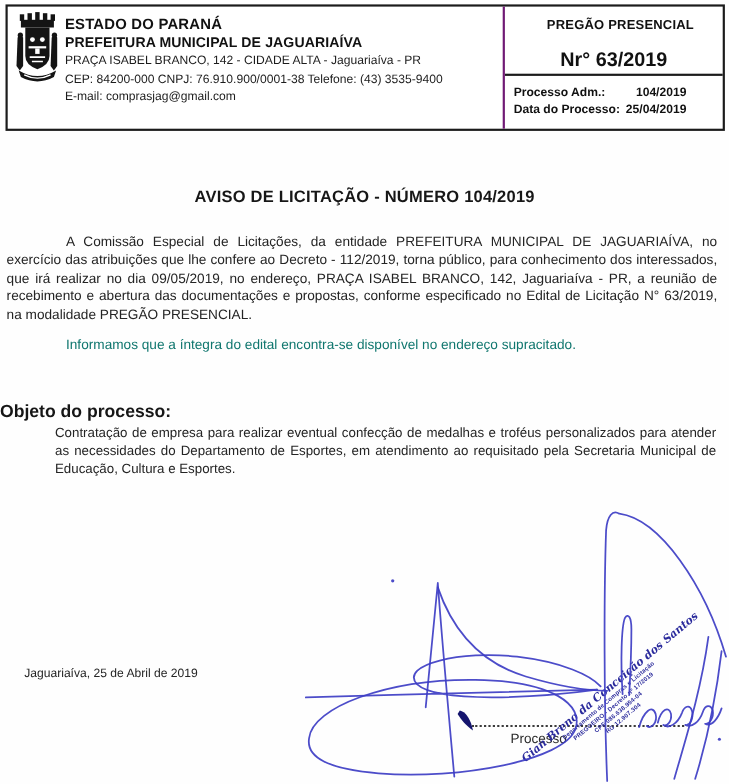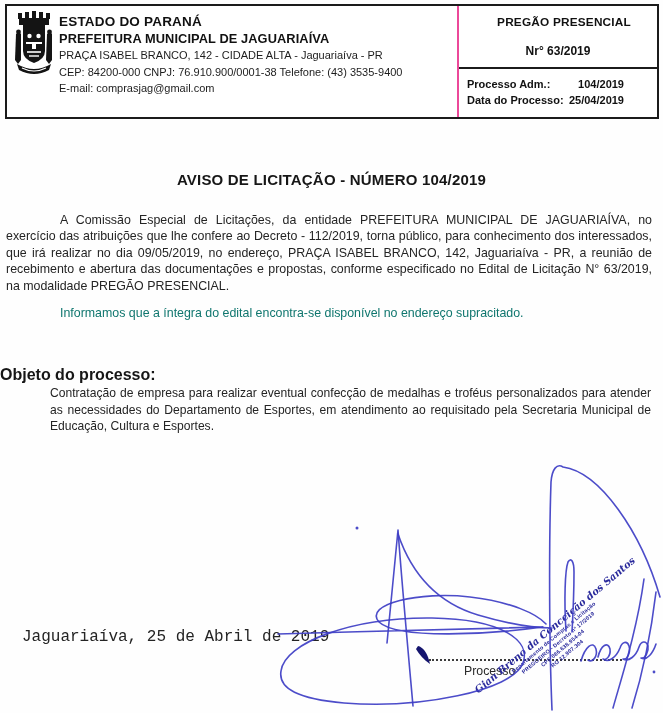--- a/index.html
+++ b/index.html
@@ -2,45 +2,45 @@
 <html><head>
 <meta charset="utf-8">
 <style>
   html,body{margin:0;padding:0;background:#e8e8e8;}
   .page{position:relative;width:663px;height:713px;background:#fefefe;
         font-family:"Liberation Sans",sans-serif;color:#222;overflow:hidden;margin:0 auto;}
 
   
   .header-box{position:absolute;left:5px;top:4px;width:650px;height:111px;
               border:2px solid #1b1b1b;display:flex;background:#fff;}
-  .header-left{width:452px;border-right:2px solid #ec4899;position:relative;
+  .header-left{width:452px;border-right:2px solid #701a75;position:relative;
                padding:8px 6px 0 52px;box-sizing:border-box;}
   .logo{position:absolute;left:6px;top:4px;width:42px;height:66px;}
   .org-state{font-size:13.5px;font-weight:bold;letter-spacing:.2px;line-height:16px;color:#111;}
   .org-name{font-size:12.8px;font-weight:bold;letter-spacing:.1px;line-height:17px;color:#111;}
   .org-line{font-size:11px;line-height:16.5px;color:#1c1c1c;}
   .header-right{flex:1;display:flex;flex-direction:column;box-sizing:border-box;}
   .hr-top{height:63px;border-bottom:2px solid #1b1b1b;text-align:center;
           font-weight:bold;color:#111;box-sizing:border-box;padding-top:9px;}
   .hr-modality{font-size:11.8px;letter-spacing:.2px;margin-left:12px;}
-  .hr-number{font-size:12px;margin-top:15px;}
+  .hr-number{font-size:18px;margin-top:15px;}
   .hr-bottom{padding:7px 33px 0 8px;font-size:11px;font-weight:bold;color:#111;}
   .hr-row{display:flex;justify-content:space-between;line-height:16px;}
 
   
   .doc-title{position:absolute;top:171px;left:0;width:100%;text-align:center;
              font-size:15px;font-weight:bold;letter-spacing:.2px;color:#161616;}
   .p1{position:absolute;top:212px;left:6px;width:646px;font-size:12.4px;line-height:16.4px;
       text-align:justify;text-indent:54px;color:#242424;}
   .p2{position:absolute;top:306px;left:6px;width:646px;font-size:12.4px;
       text-indent:54px;color:#0f766e;}
   .obj-heading{position:absolute;top:366px;left:0;font-size:16px;font-weight:bold;color:#161616;}
   .obj-text{position:absolute;top:385px;left:50px;width:601px;font-size:12.1px;line-height:16.6px;
             text-align:justify;color:#242424;}
-  .place-date{position:absolute;top:628px;left:22px;font-size:16px;color:#242424;font-family:Liberation Mono, monospace;}
+  .place-date{position:absolute;top:606px;left:22px;font-size:11px;color:#242424;}
 
   
   .sig-dotline{position:absolute;left:429px;top:659px;width:193px;height:0;
                border-top:2px dotted #3c3c3c;}
   .sig-role{position:absolute;left:464px;top:664px;font-size:12.3px;color:#2b2b2b;}
   .stamp{position:absolute;left:463px;top:622px;width:188px;transform:rotate(-40deg);
          text-align:center;color:#2a2a9c;pointer-events:none;}
   .stamp-name{font-family:"DejaVu Serif",serif;font-style:italic;font-weight:bold;
               font-size:10px;white-space:nowrap;line-height:11px;}
   .stamp-small{font-size:5.5px;font-weight:bold;line-height:6.9px;letter-spacing:.2px;white-space:nowrap;}

